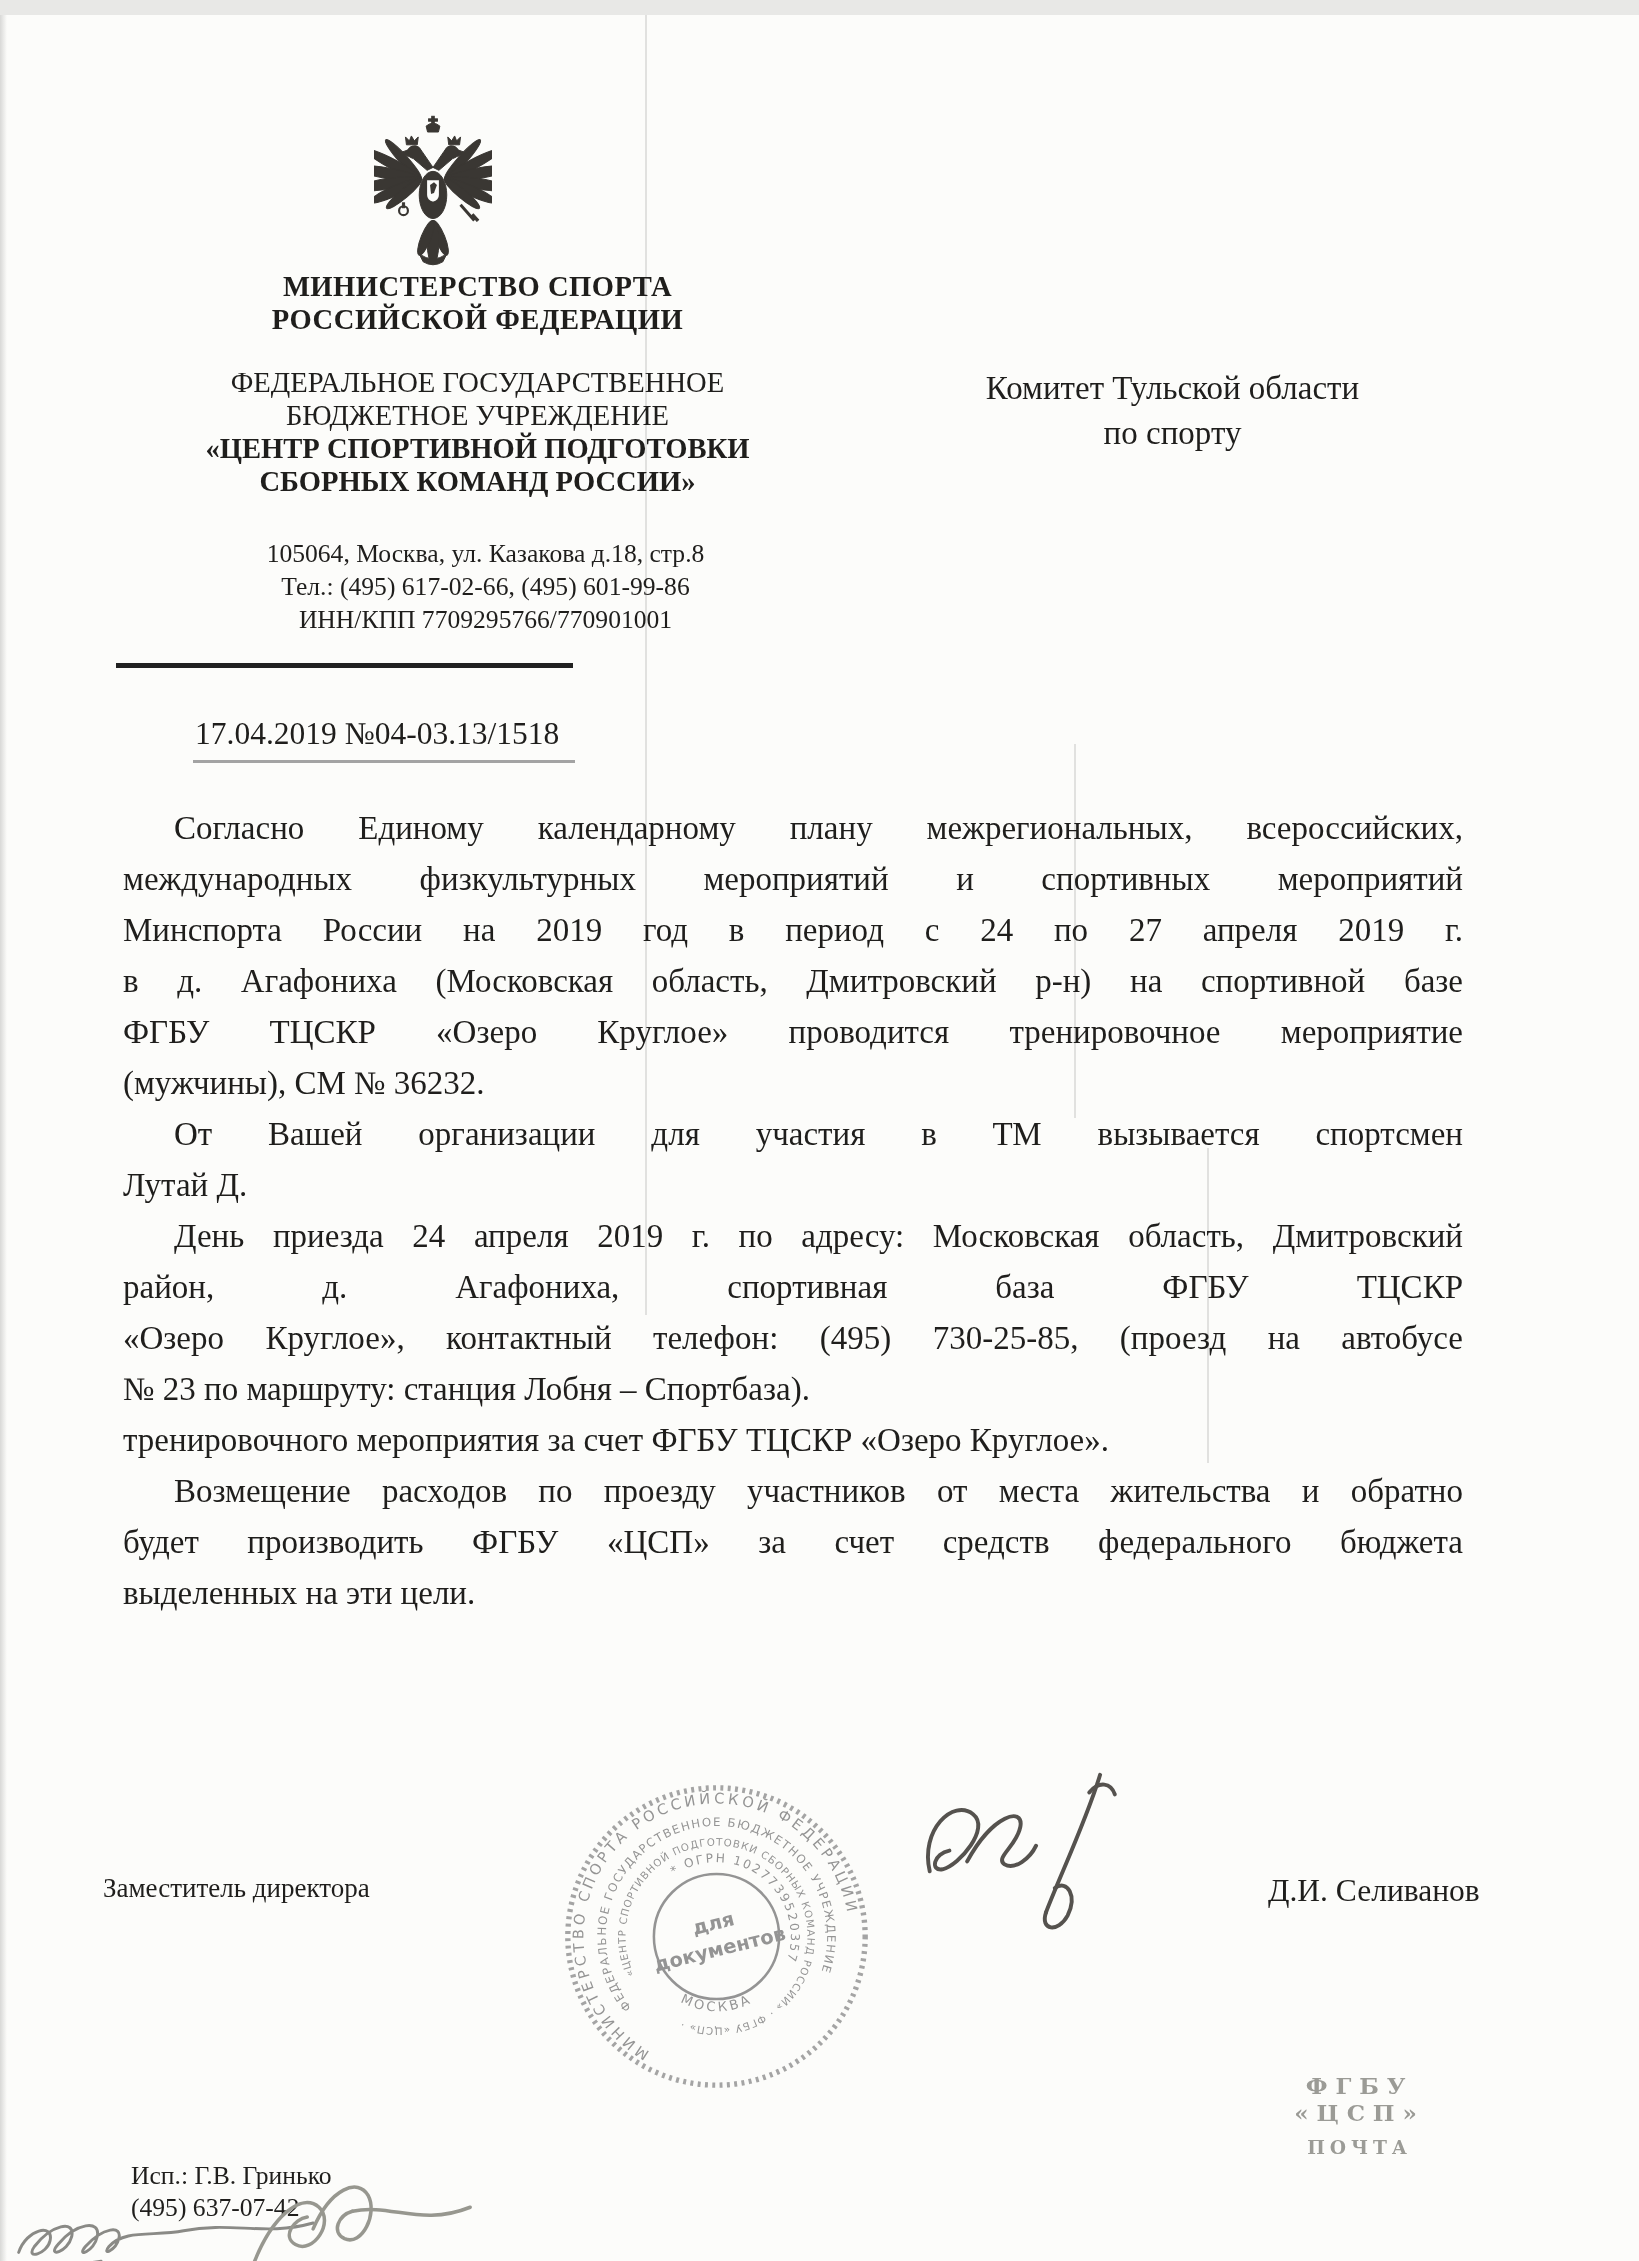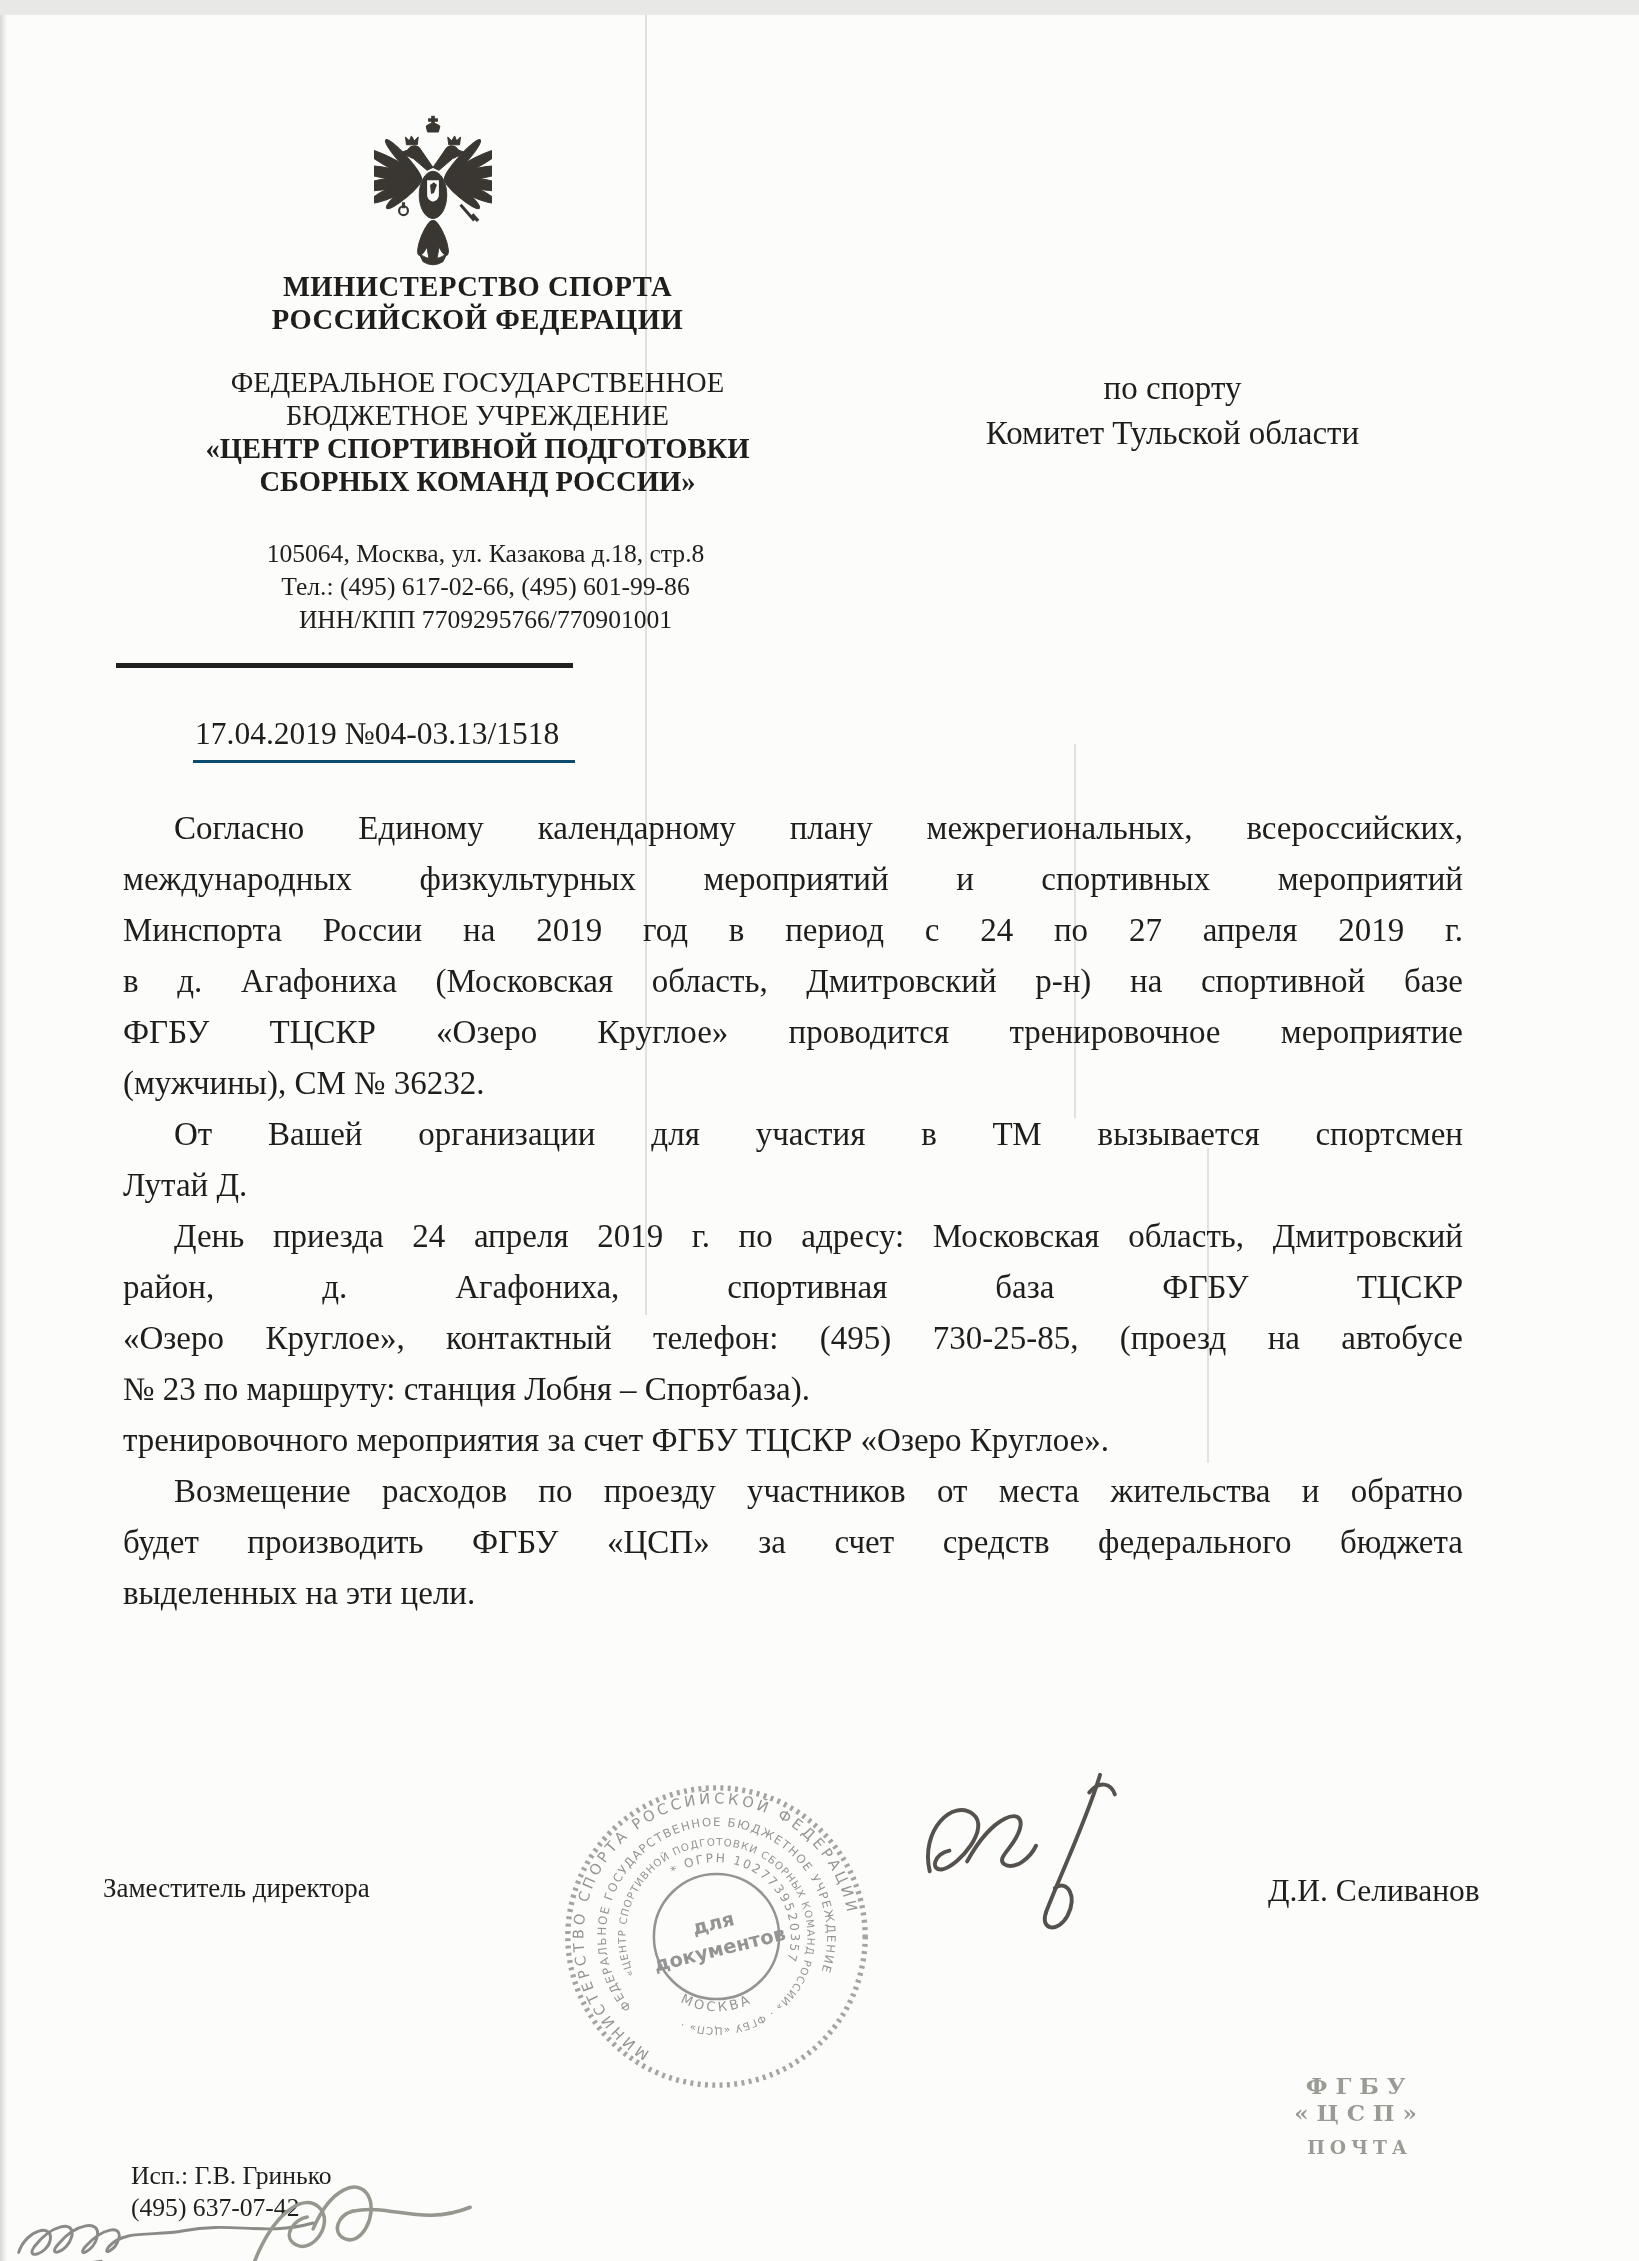--- a/index.html
+++ b/index.html
@@ -11,21 +11,21 @@
   .abs{position:absolute;}
   .center{text-align:center;}
 
   .eagle{left:374px;top:99px;width:118px;height:156px;}
   .ministry{left:172px;top:256px;width:611px;font-weight:700;font-size:28.6px;line-height:32.5px;letter-spacing:0.5px;}
   .org{left:172px;top:351px;width:611px;font-size:28.6px;line-height:33px;}
   .org .b{font-weight:700;}
   .addr{left:180px;top:522px;width:611px;font-size:25.6px;line-height:33px;}
   .divider{left:116px;top:648px;width:457px;height:4.9px;background:#212121;}
   .recipient{left:867px;top:351px;width:611px;font-size:33px;line-height:45px;}
-  .ref{left:193px;top:701px;font-size:31.5px;border-bottom:3px solid #0c4a6e;padding:0 15.8px 7.9px 2px;display:inline-block;}
+  .ref{left:193px;top:701px;font-size:31.5px;border-bottom:3px solid #a3a3a3;padding:0 15.8px 7.9px 2px;display:inline-block;}
   .body-text{left:123px;top:788px;width:1340px;font-size:33px;line-height:51px;}
   .line{text-align:justify;text-align-last:justify;}
   .line.first{text-indent:51px;}
   .line.last{text-align-last:left;}
   .sig-title{left:103px;top:1858px;font-size:27px;}
   .sig-name{left:1268px;top:1858px;font-size:31.5px;}
   .stamp{left:560px;top:1765px;width:313px;height:313px;opacity:.92;}
   .stamp text{font-family:"DejaVu Sans",sans-serif;fill:#8c8c8c;}
   .signature-svg{left:898px;top:1746px;width:286px;height:192px;}
   .mailstamp{left:1246px;top:2057px;width:227px;color:#9b9b96;font-family:"DejaVu Serif",serif;}
@@ -106,22 +106,22 @@
     <div class="b">СБОРНЫХ КОМАНД РОССИИ»</div>
   </div>
   <div class="abs addr center">
     <div>105064, Москва, ул. Казакова д.18, стр.8</div>
     <div>Тел.: (495) 617-02-66, (495) 601-99-86</div>
     <div>ИНН/КПП 7709295766/770901001</div>
   </div>
   <div class="abs divider"></div>
 
   <div class="abs recipient center">
+    <div>Комитет Тульской области</div>
     <div>по спорту</div>
-    <div>Комитет Тульской области</div>
   </div>
 
   <div class="abs" style="left:193px;top:701px;">
     <span class="ref">17.04.2019 №04-03.13/1518</span>
   </div>
 
   <div class="abs body-text">
       <div class="line first">Согласно Единому календарному плану межрегиональных, всероссийских,</div>
       <div class="line">международных физкультурных мероприятий и спортивных мероприятий</div>
       <div class="line">Минспорта России на 2019 год в период с 24 по 27 апреля 2019 г.</div>

